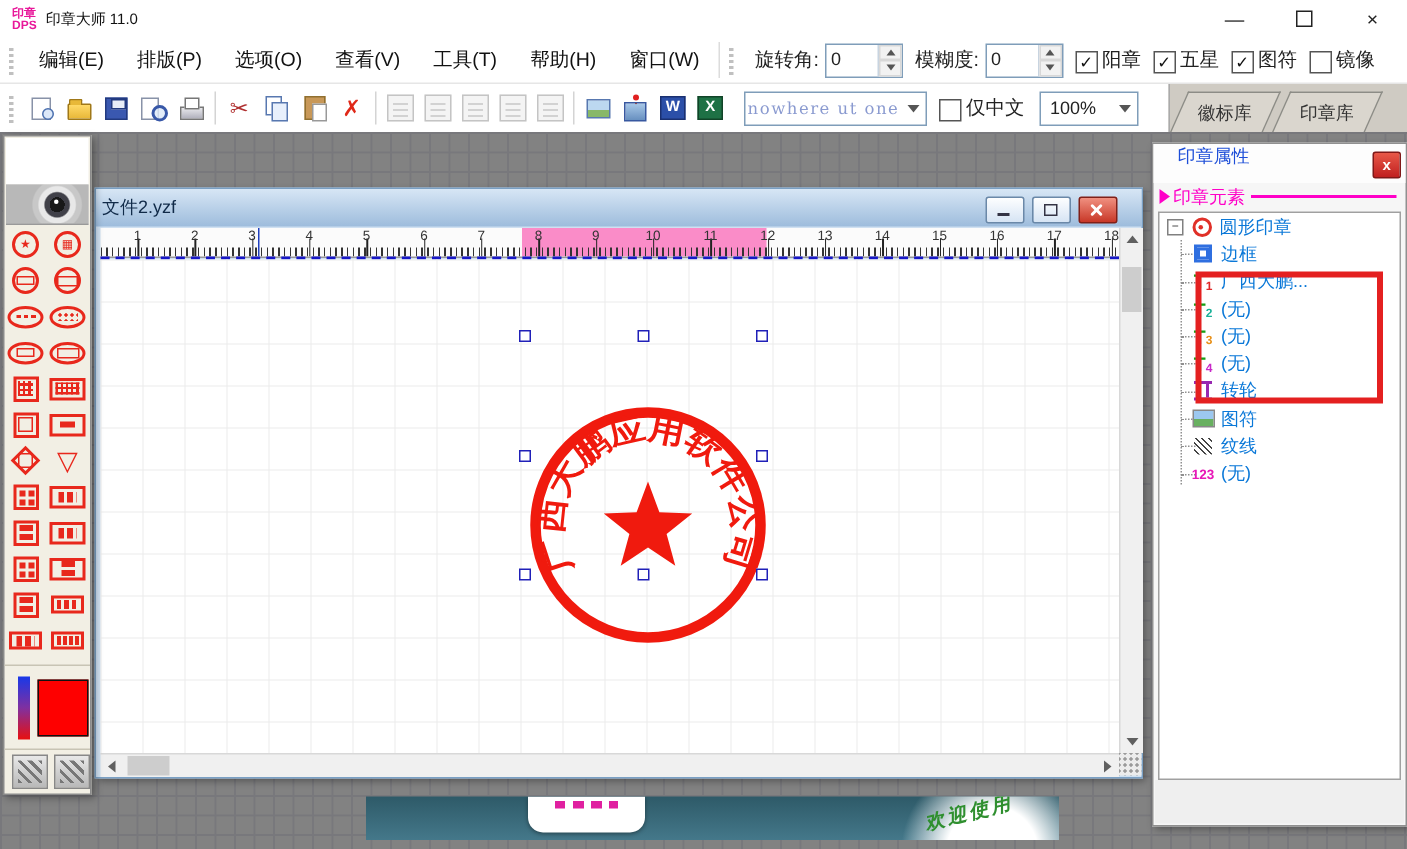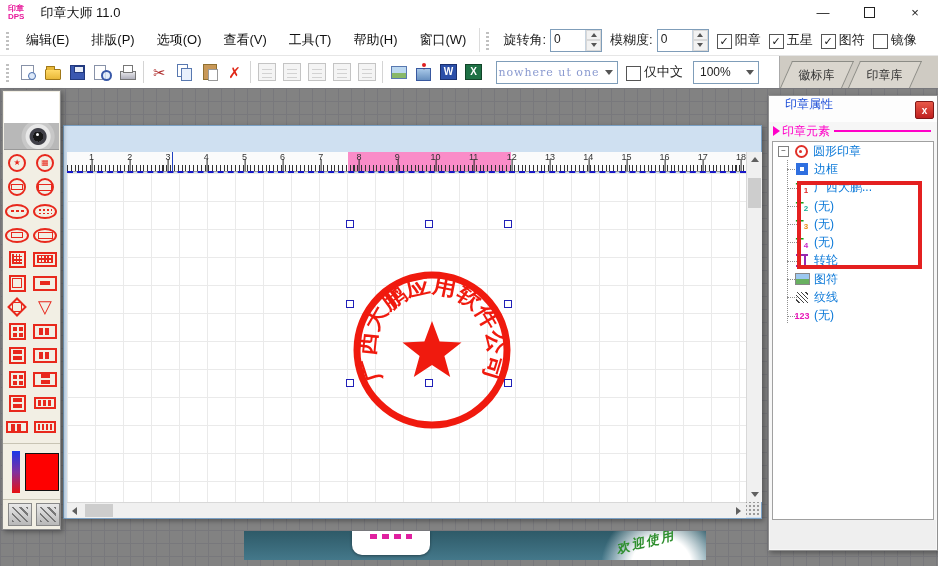--- a/index.html
+++ b/index.html
@@ -1,20 +1,20 @@
 <!DOCTYPE html>
 <html><head>
 <meta charset="utf-8">
 <style>
   html,body{margin:0;padding:0}
   #app{position:relative;width:938px;height:566px;background:#fff;font-family:"Liberation Sans","DejaVu Sans",sans-serif;overflow:hidden;font-size:12px;color:#222}
   
   .titlebar{position:absolute;left:0;top:0;width:938px;height:25px;background:#fff;display:flex;align-items:center}
   .logo{display:flex;flex-direction:column;margin-left:8px;color:#e8189a;font-weight:bold;font-size:8px;line-height:1;letter-spacing:0}
-  .wtitle{margin-left:16px;font-size:13px;color:#111}
+  .wtitle{margin-left:6px;font-size:10px;color:#111}
   .wctrls{position:absolute;right:0;top:0;height:25px;display:flex}
   .wbtn{width:46px;height:25px;display:flex;align-items:center;justify-content:center;font-size:13px;color:#222}
   .maxg i{display:block;width:9px;height:9px;border:1px solid #222}
   
   .menubar{position:absolute;left:0;top:25px;width:938px;height:30px;background:#fff;border-bottom:1px solid #e6e6e6;display:flex;align-items:center}
   .grip{width:3px;height:20px;background:repeating-linear-gradient(0deg,#c0c0c0 0 2px,transparent 2px 4px);margin:0 6px}
   .menu-item{padding:5px 11px;font-size:13px;color:#111}
   .optsep{width:1px;height:24px;background:#dcdcdc;margin-left:2px}
   .optlabel{font-size:13px;margin:0 4px 0 8px}
   .spin{display:inline-flex;border:1px solid #7f9db9;background:#fff;height:21px;align-items:stretch}
@@ -330,20 +330,28 @@
 
   <div class="mdi"></div>
 
   <div class="banner">
     <span class="glow"></span>
     <span class="stab"></span>
     <span class="welcome">欢迎使用</span>
   </div>
 
   <div class="docwin">
+    <div class="doctitle">
+      <span class="txt">文件2.yzf</span>
+      <div class="docbtns">
+        <span class="docbtn min"></span>
+        <span class="docbtn res"></span>
+        <span class="docbtn cls"></span>
+      </div>
+    </div>
     <div class="ruler">
       <span class="rhl"></span>
       <span class="ticks-minor"></span>
       <span class="ticks-major"></span>
       <span class="rmark"></span>
       <span id="ruler-nums"><span class="rnum" style="left: 24.6px;">1</span><span class="rnum" style="left: 62.8px;">2</span><span class="rnum" style="left: 101px;">3</span><span class="rnum" style="left: 139.2px;">4</span><span class="rnum" style="left: 177.4px;">5</span><span class="rnum" style="left: 215.6px;">6</span><span class="rnum" style="left: 253.8px;">7</span><span class="rnum" style="left: 292px;">8</span><span class="rnum" style="left: 330.2px;">9</span><span class="rnum" style="left: 368.4px;">10</span><span class="rnum" style="left: 406.6px;">11</span><span class="rnum" style="left: 444.8px;">12</span><span class="rnum" style="left: 483px;">13</span><span class="rnum" style="left: 521.2px;">14</span><span class="rnum" style="left: 559.4px;">15</span><span class="rnum" style="left: 597.6px;">16</span><span class="rnum" style="left: 635.8px;">17</span><span class="rnum" style="left: 674px;">18</span></span>
     </div>
     <div class="dashline"></div>
     <div class="canvas">
       <svg class="seal-svg" width="168" height="168" viewBox="0 0 168 168">

